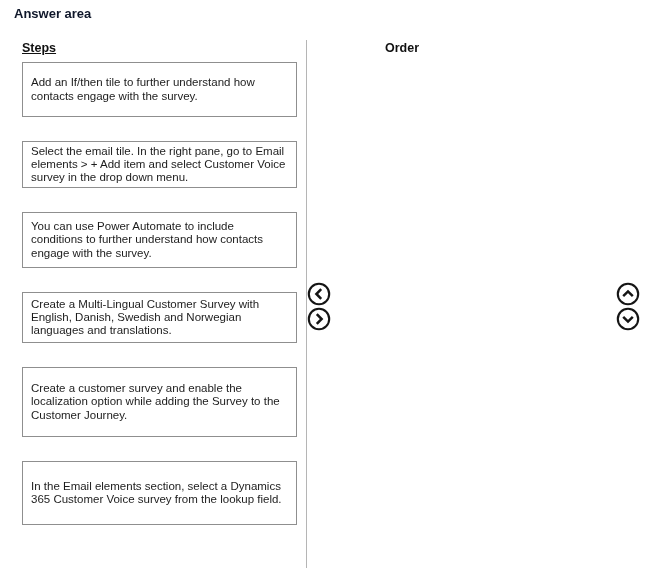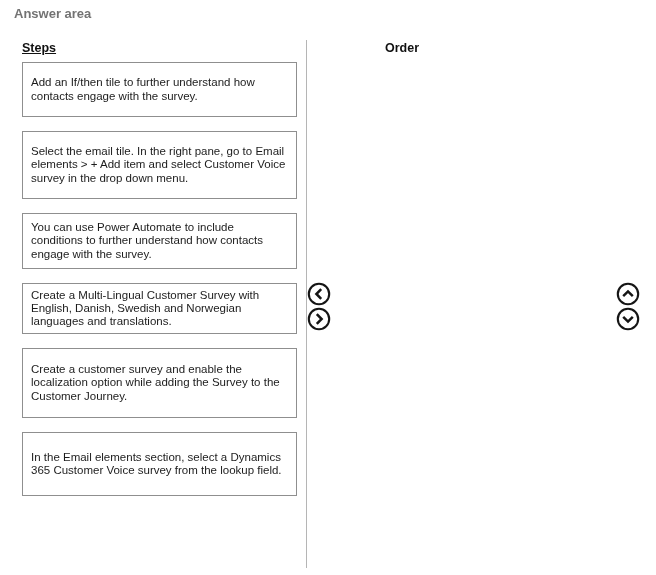--- a/index.html
+++ b/index.html
@@ -10,21 +10,21 @@
     height: 575px;
     font-family: "Liberation Sans", "DejaVu Sans", sans-serif;
     color: #1c1c1c;
     overflow: hidden;
   }
   .answer-title {
     position: absolute;
     left: 14px; top: 6px;
     font-size: 13px;
     font-weight: bold;
-    color: #737373;
+    color: #0f172a;
     text-align: center;
   }
   .col-header {
     position: absolute;
     font-size: 12.5px;
     font-weight: bold;
     color: #111;
   }
   .steps-header { left: 22px; top: 41px; text-decoration: underline; }
   .order-header { left: 337px; top: 41px; margin-left: 48px; }
@@ -36,31 +36,31 @@
   }
   .step-list {
     position: absolute;
     left: 22px; top: 62px;
     width: 275px;
   }
   .step-box {
     width: 275px;
     border: 1px solid #8f8f8f;
     background: #ffffff;
-    margin-bottom: 14px;
+    margin-bottom: 24px;
     padding: 20px 8px;
     display: flex;
     align-items: center;
     font-size: 11.5px;
     line-height: 13.2px;
     color: #1c1c1c;
     cursor: default;
   }
   .step-box:nth-child(1) { height: 55px; }
-  .step-box:nth-child(2) { height: 68px; }
+  .step-box:nth-child(2) { height: 47px; }
   .step-box:nth-child(3) { height: 56px; }
   .step-box:nth-child(4) { height: 51px; }
   .step-box:nth-child(5) { height: 70px; }
   .step-box:nth-child(6) { height: 64px; }
   .step-box:nth-child(7) { height: 57px; }
   .step-box:nth-child(8) { height: 52px; }
   .order-drop {
     position: absolute;
     left: 316px; top: 62px;
     width: 292px; height: 490px;

